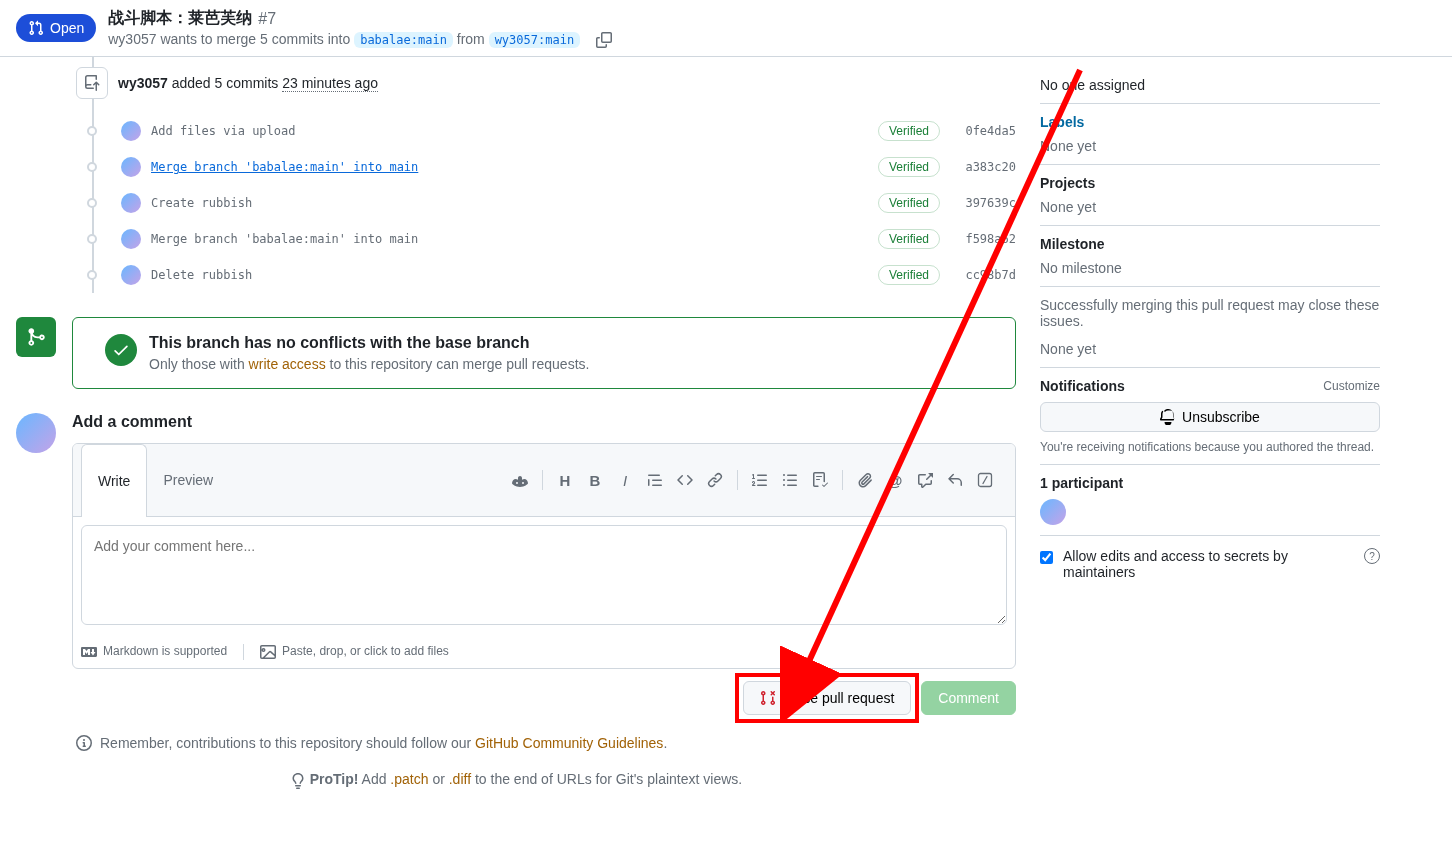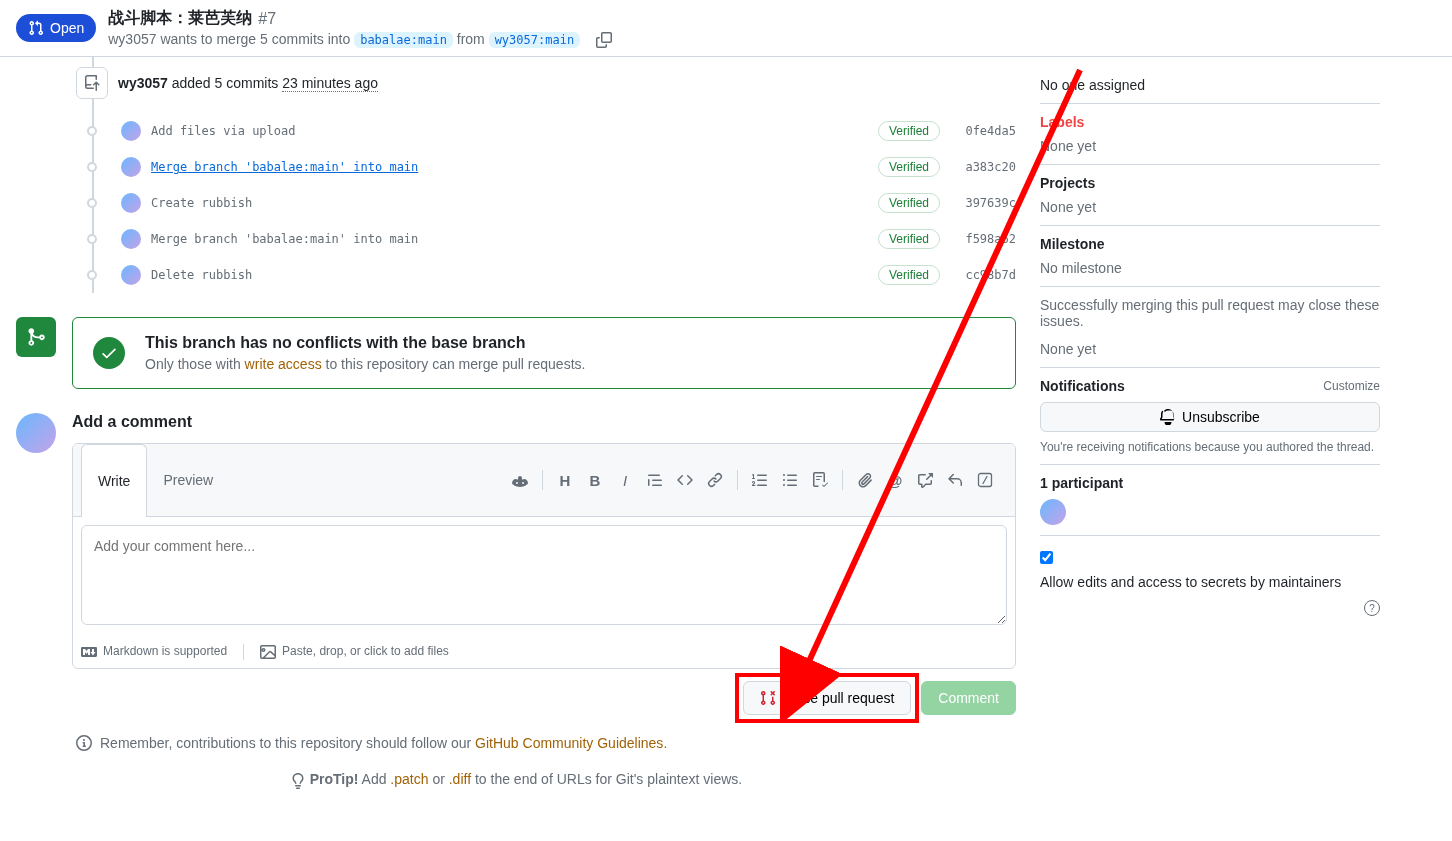--- a/index.html
+++ b/index.html
@@ -30,21 +30,21 @@
   .commit-dot { width:10px; height:10px; border:2px solid #d0d7de; border-radius:50%; background:#fff; position:relative; z-index:1; margin-left:11px; margin-right:24px; }
   .commit-avatar { width:20px; height:20px; border-radius:50%; background:linear-gradient(135deg,#6ab7ff,#c4a3e8); margin-right:10px; flex-shrink:0; }
   .commit-msg { font-family: ui-monospace, SFMono-Regular, Menlo, monospace; font-size:12px; color:#656d76; flex:1; }
   .commit-msg.linked { color:#0969da; text-decoration:underline; }
   .verified-badge { border:1px solid #1f883d40; color:#1a7f37; padding:2px 10px; border-radius:999px; font-size:12px; margin-right:16px; }
   .commit-sha { font-family: ui-monospace, SFMono-Regular, Menlo, monospace; font-size:12px; color:#656d76; width:60px; text-align:right; }
   .underlined-text { border-bottom:1px dotted #656d76; }
 
   .merge-wrap { display:flex; margin-top:24px; }
   .merge-icon-box { width:40px; height:40px; background:#1f883d; border-radius:6px; display:flex; align-items:center; justify-content:center; margin-right:16px; }
-  .merge-box { flex:1; border:1px solid #1f883d; border-radius:6px; padding:16px 20px; display:flex; align-items:center; gap:20px; }
+  .merge-box { flex:1; border:1px solid #1f883d; border-radius:6px; padding:16px 32px; display:flex; align-items:flex-start; gap:12px; }
   .merge-check { width:32px; height:32px; background:#1f883d; border-radius:50%; display:flex; align-items:center; justify-content:center; flex-shrink:0; }
   .merge-text h3 { font-size:16px; font-weight:600; margin-bottom:4px; }
   .merge-text p { color:#656d76; font-size:14px; }
 
   .comment-wrap { display:flex; margin-top:24px; gap:16px; }
   .avatar-lg { width:40px; height:40px; border-radius:50%; background:linear-gradient(135deg,#6ab7ff,#c4a3e8); flex-shrink:0; }
   .comment-form { flex:1; }
   .comment-form h2 { font-size:16px; font-weight:600; margin-bottom:12px; }
   .comment-box { border:1px solid #d0d7de; border-radius:6px; overflow:hidden; }
   .comment-tabs { display:flex; align-items:center; background:#f6f8fa; border-bottom:1px solid #d0d7de; padding:0 8px; }
@@ -65,21 +65,21 @@
 
   .note-row { display:flex; align-items:center; gap:8px; margin-top:20px; color:#656d76; font-size:14px; margin-left:60px; }
   .pro-tip { text-align:center; color:#656d76; margin-top:20px; font-size:14px; padding-bottom:20px; }
 
   .sb-section { border-bottom:1px solid #d0d7de; padding:10px 0; }
   .sb-title { font-size:12px; font-weight:600; color:#656d76; margin-bottom:8px; }
   .sb-text { font-size:12px; color:#656d76; }
   .unsubscribe-btn { width:100%; padding:6px; border:1px solid #d0d7de; background:#f6f8fa; border-radius:6px; display:flex; align-items:center; justify-content:center; gap:6px; cursor:pointer; font-size:14px; margin:8px 0; }
   .sb-row { display:flex; justify-content:space-between; align-items:center; }
   .participant-avatar { width:26px; height:26px; border-radius:50%; background:linear-gradient(135deg,#6ab7ff,#c4a3e8); margin-top:8px; }
-  .checkbox-row { display:flex; align-items:flex-start; gap:10px; padding:12px 0;flex-direction:column; }
+  .checkbox-row { display:flex; align-items:flex-start; gap:10px; padding:12px 0; }
   .checkbox-row input { margin-top:3px; }
   .question-icon { width:16px; height:16px; border:1px solid #656d76; border-radius:50%; display:flex; align-items:center; justify-content:center; font-size:10px; color:#656d76; margin-left:auto; }
 
   .arrow-svg { position:absolute; pointer-events:none; z-index:100; }
 </style>
 </head>
 <body>
 
 <div class="header">
   <div class="state-badge">
@@ -311,21 +311,21 @@
       <strong>ProTip!</strong><span> Add </span><a>.patch</a><span> or </span><a>.diff</a><span> to the end of URLs for Git's plaintext views.</span>
     </div>
 
   </div>
 
   <div class="sidebar">
     <div class="sb-section">
       <div class="sb-text" style="font-size:14px;color:#1f2328;">No one assigned</div>
     </div>
     <div class="sb-section">
-      <div class="sb-title" style="font-size:14px;font-weight:600;color:#ef4444;">Labels</div>
+      <div class="sb-title" style="font-size:14px;font-weight:600;color:#0369a1;">Labels</div>
       <div class="sb-text" style="font-size:14px;">None yet</div>
     </div>
     <div class="sb-section">
       <div class="sb-title" style="font-size:14px;font-weight:600;color:#1f2328;">Projects</div>
       <div class="sb-text" style="font-size:14px;">None yet</div>
     </div>
     <div class="sb-section">
       <div class="sb-title" style="font-size:14px;font-weight:600;color:#1f2328;">Milestone</div>
       <div class="sb-text" style="font-size:14px;">No milestone</div>
     </div>

